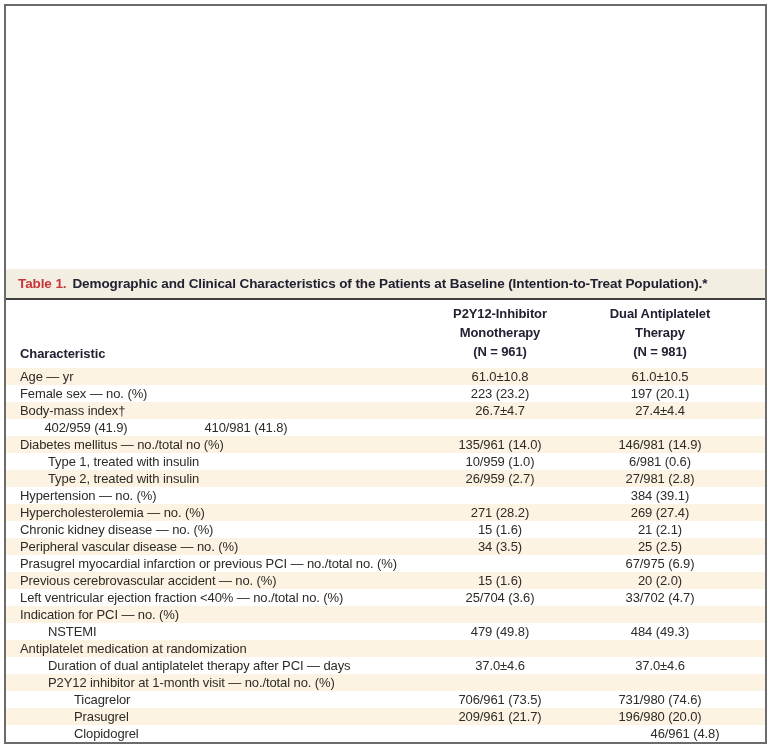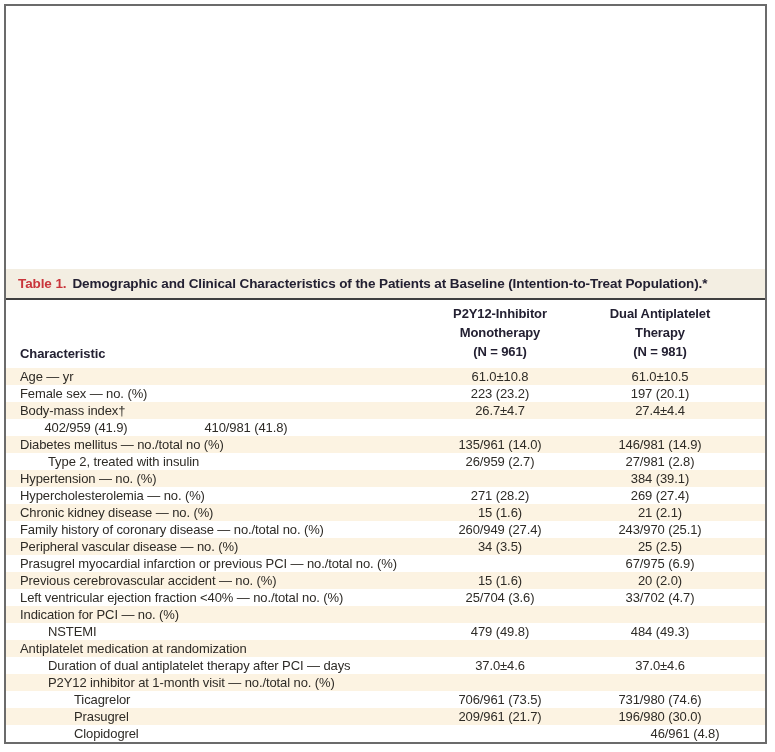--- a/index.html
+++ b/index.html
@@ -146,42 +146,42 @@
         <div class="row indent-0">
           <div class="col-val">402/959 (41.9)</div>
           <div class="col-val-last">410/981 (41.8)</div>
         </div>
         <div class="row indent-0">
           <div class="cell-label">Diabetes mellitus — no./total no (%)</div>
           <div class="col-val">135/961 (14.0)</div>
           <div class="col-val-last">146/981 (14.9)</div>
         </div>
         <div class="row indent-1">
+          <div class="cell-label">Type 1, treated with insulin</div>
+          <div class="col-val">10/959 (1.0)</div>
+          <div class="col-val-last">6/981 (0.6)</div>
+        </div>
+        <div class="row indent-1">
           <div class="cell-label">Type 2, treated with insulin</div>
           <div class="col-val">26/959 (2.7)</div>
           <div class="col-val-last">27/981 (2.8)</div>
         </div>
         <div class="row indent-0">
           <div class="cell-label">Hypertension — no. (%)</div>
           <div class="col-val-last">384 (39.1)</div>
         </div>
         <div class="row indent-0">
           <div class="cell-label">Hypercholesterolemia — no. (%)</div>
           <div class="col-val">271 (28.2)</div>
           <div class="col-val-last">269 (27.4)</div>
         </div>
         <div class="row indent-0">
           <div class="cell-label">Chronic kidney disease — no. (%)</div>
           <div class="col-val">15 (1.6)</div>
           <div class="col-val-last">21 (2.1)</div>
-        </div>
-        <div class="row indent-0">
-          <div class="cell-label">Family history of coronary disease — no./total no. (%)</div>
-          <div class="col-val">260/949 (27.4)</div>
-          <div class="col-val-last">243/970 (25.1)</div>
         </div>
         <div class="row indent-0">
           <div class="cell-label">Peripheral vascular disease — no. (%)</div>
           <div class="col-val">34 (3.5)</div>
           <div class="col-val-last">25 (2.5)</div>
         </div>
         <div class="row indent-0">
           <div class="cell-label">Prasugrel myocardial infarction or previous PCI — no./total no. (%)</div>
           <div class="col-val-last">67/975 (6.9)</div>
         </div>
@@ -221,21 +221,21 @@
           <div class="col-val-last"></div>
         </div>
         <div class="row indent-2">
           <div class="cell-label">Ticagrelor</div>
           <div class="col-val">706/961 (73.5)</div>
           <div class="col-val-last">731/980 (74.6)</div>
         </div>
         <div class="row indent-2">
           <div class="cell-label">Prasugrel</div>
           <div class="col-val">209/961 (21.7)</div>
-          <div class="col-val-last">196/980 (30.0)</div>
+          <div class="col-val-last">196/980 (20.0)</div>
         </div>
         <div class="row indent-2">
           <div class="cell-label">Clopidogrel</div>
           <div class="col-val">46/961 (4.8)</div>
         </div>
       </div>
 
   </div>
 </div>
 

